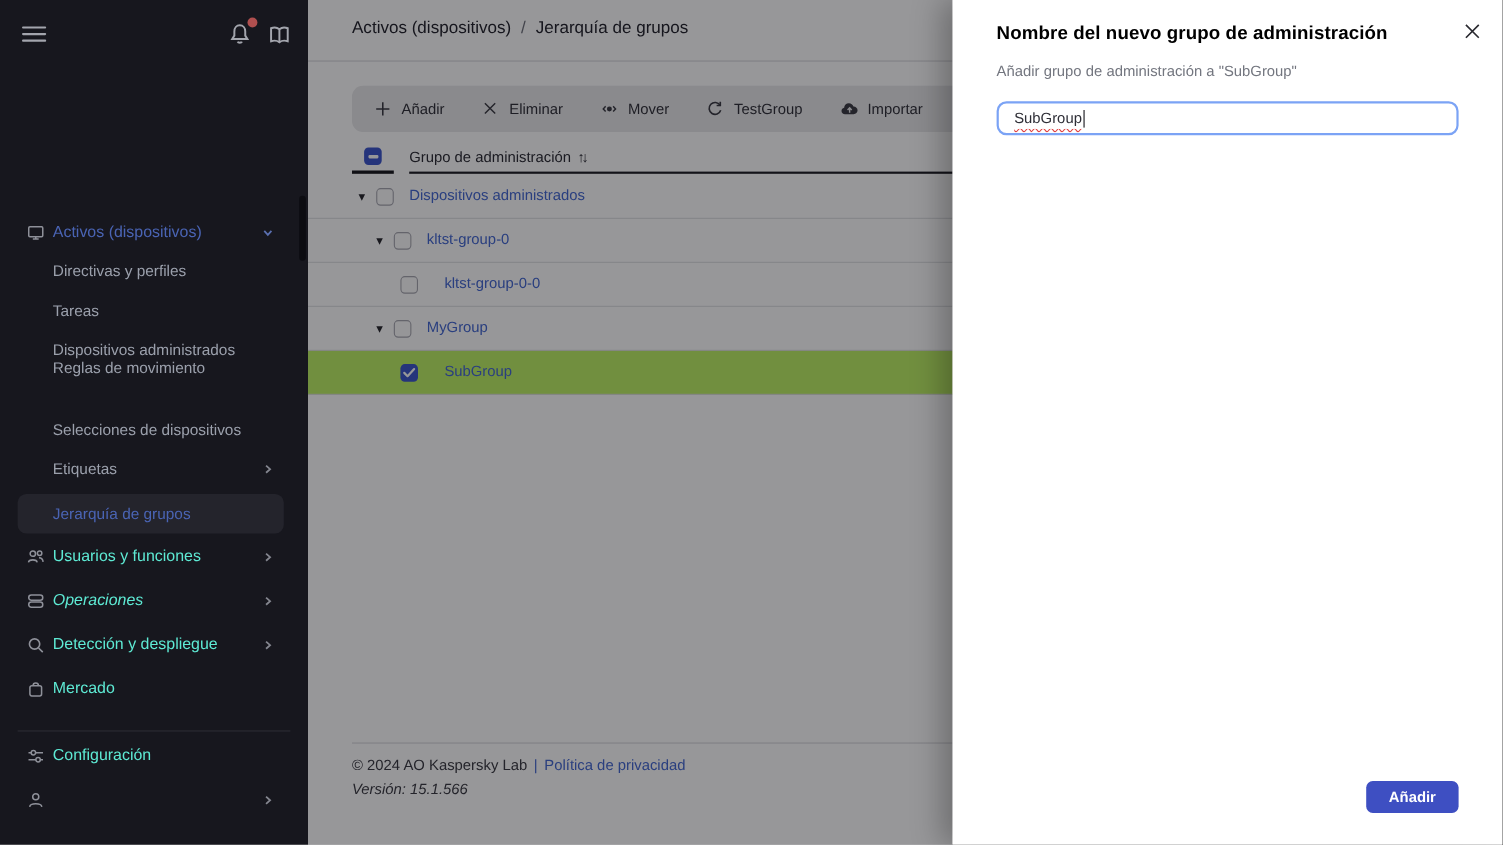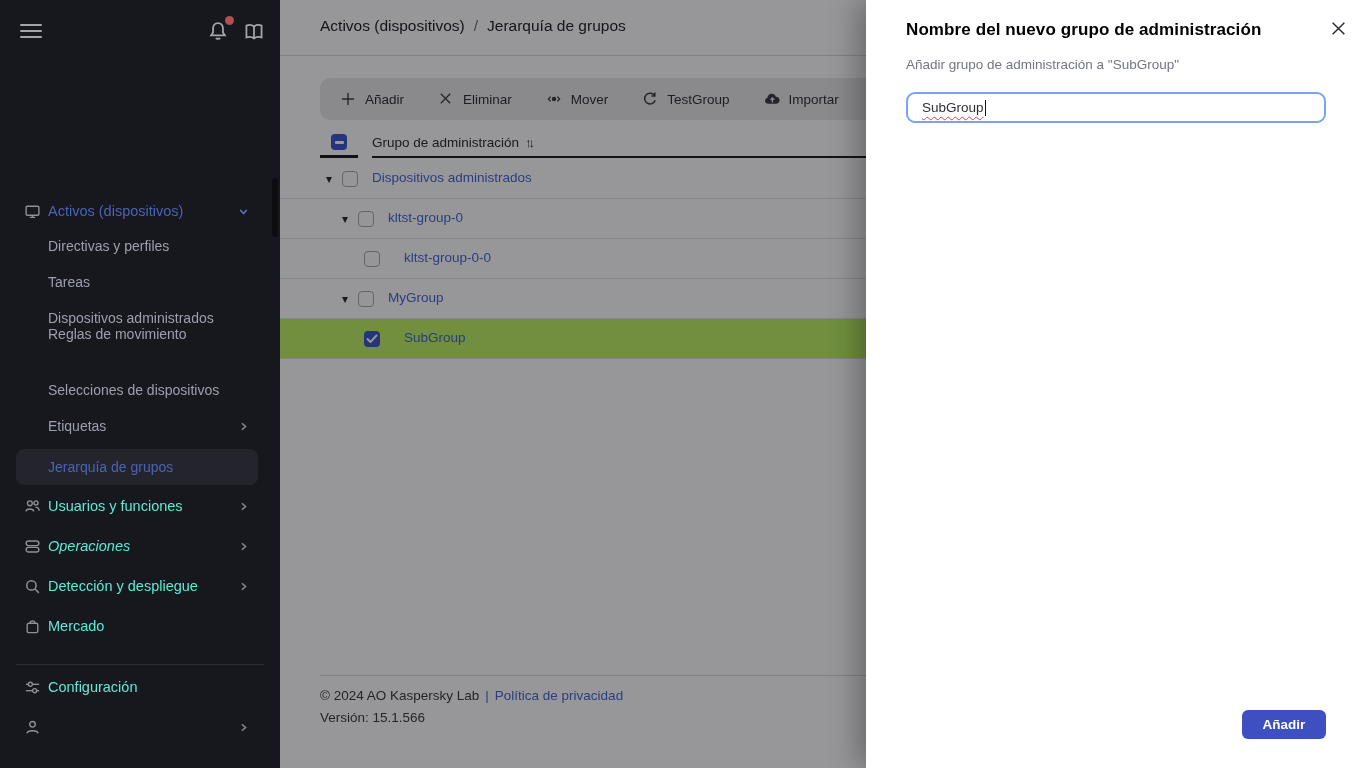--- a/index.html
+++ b/index.html
@@ -61,21 +61,21 @@
   .cb.indet i { position:absolute; left:3.5px; top:7px; width:9px; height:2.5px; background:#fff; border-radius:1px; display:block; }
   .row-label { position:absolute; top:11px; font-size:13.5px; color:#4468d2; cursor:pointer; white-space:nowrap; }
   .l0 .exp { left:46px; } .l0 .cb { left:62px; } .l0 .row-label { left:92px; }
   .l1 .exp { left:62px; } .l1 .cb { left:78px; } .l1 .row-label { left:108px; }
   .l2 .cb { left:84px; } .l2 .row-label { left:124px; }
 
   #m-footer-divider { position:absolute; left:40px; right:0; top:675px; height:1px; background:#d8d8dc; }
   #m-footer { position:absolute; left:40px; top:688px; font-size:13.5px; color:#3a3a42; }
   #m-footer .pipe { color:#4468d2; margin:0 6px; }
   #m-footer a { color:#4468d2; text-decoration:none; cursor:pointer; }
-  #version-line { margin-top:7px; color:#3a3a42; }
+  #version-line { margin-top:7px; color:#3a3a42;font-style:italic; }
 
   #scrim { position:absolute; left:280px; top:0; width:586px; height:768px; background:rgba(8,8,12,0.42); z-index:2; pointer-events:none; }
 
   
   #drawer { position:absolute; left:866px; top:0; width:500px; height:768px; background:#ffffff; z-index:4;
             box-shadow:-10px 0 26px rgba(0,0,0,0.28); }
   #panel-title { position:absolute; left:40px; top:20px; right:64px; font-size:17px; font-weight:600; color:#000000; letter-spacing:0.1px; }
   #panel-close { position:absolute; right:16px; top:16px; width:24px; height:24px; color:#2a2a30; cursor:pointer; display:flex; align-items:center; justify-content:center; }
   #panel-subtitle { position:absolute; left:40px; top:57px; font-size:13.5px; color:#73767f; }
   #name-input { position:absolute; left:40px; top:92px; width:420px; height:31px; border:2px solid #7ba3f5; border-radius:9px;

